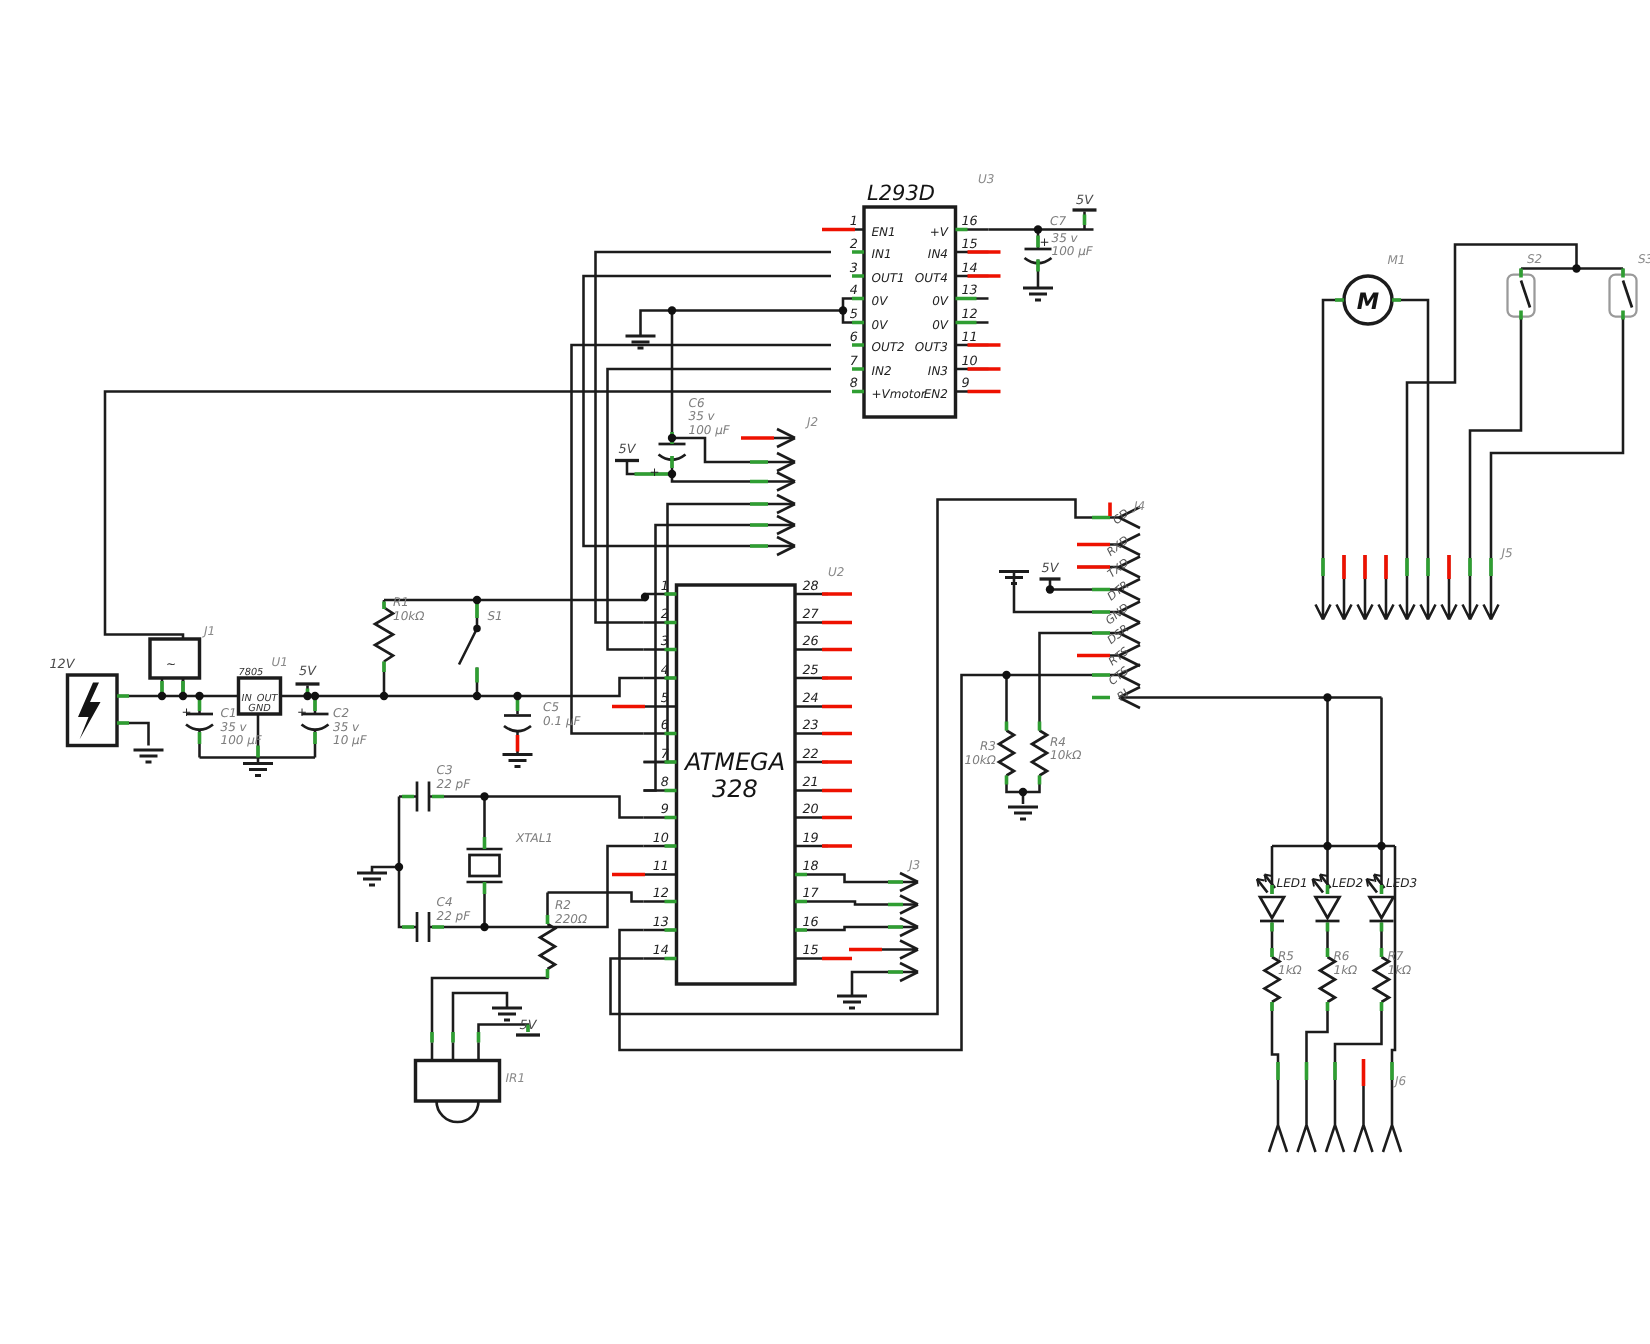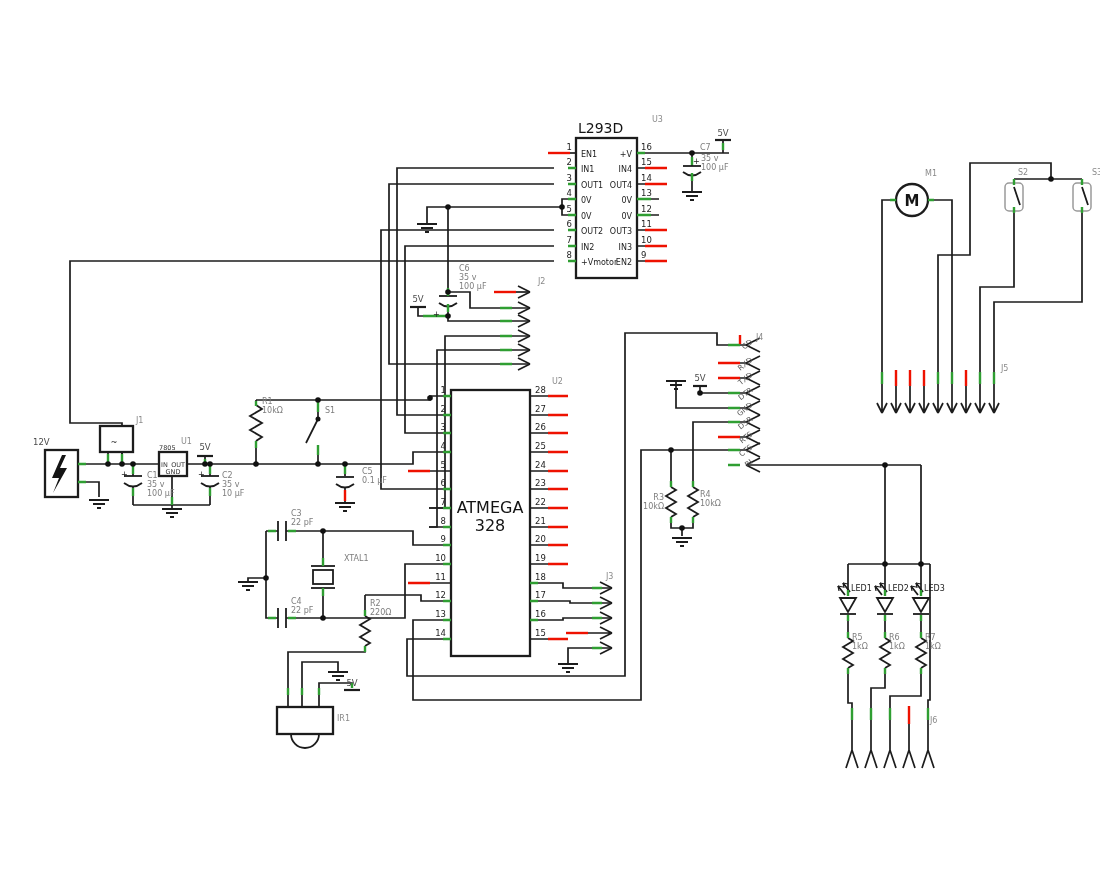--- a/index.html
+++ b/index.html
@@ -1,16 +1,16 @@
 <!DOCTYPE html>
 <html><head>
 <meta charset="utf-8">
 <style>
   html,body{margin:0;padding:0;background:#fff;}
-  #stage{position:relative;width:1100px;height:896px;background:#ffffff;overflow:hidden;}
+  #stage{position:relative;width:1100px;height:896px;background:#ffffff;overflow:hidden;font-style:italic;}
   svg{position:absolute;left:0;top:0;}
   text{font-family:"DejaVu Sans","Liberation Sans",sans-serif;fill:#333;}
   .tt{font-size:14px;fill:#141414;}
   .big{font-size:16px;fill:#141414;text-anchor:middle;}
   .pin{font-size:8px;fill:#222;}
   .num{font-size:8.5px;fill:#222;}
   .ref{font-size:8px;fill:#8a8a8a;}
   .val{font-size:8px;fill:#7d7d7d;}
   .lbl{font-size:8.5px;fill:#4a4a4a;}
   .tiny{font-size:6.5px;fill:#333;}

